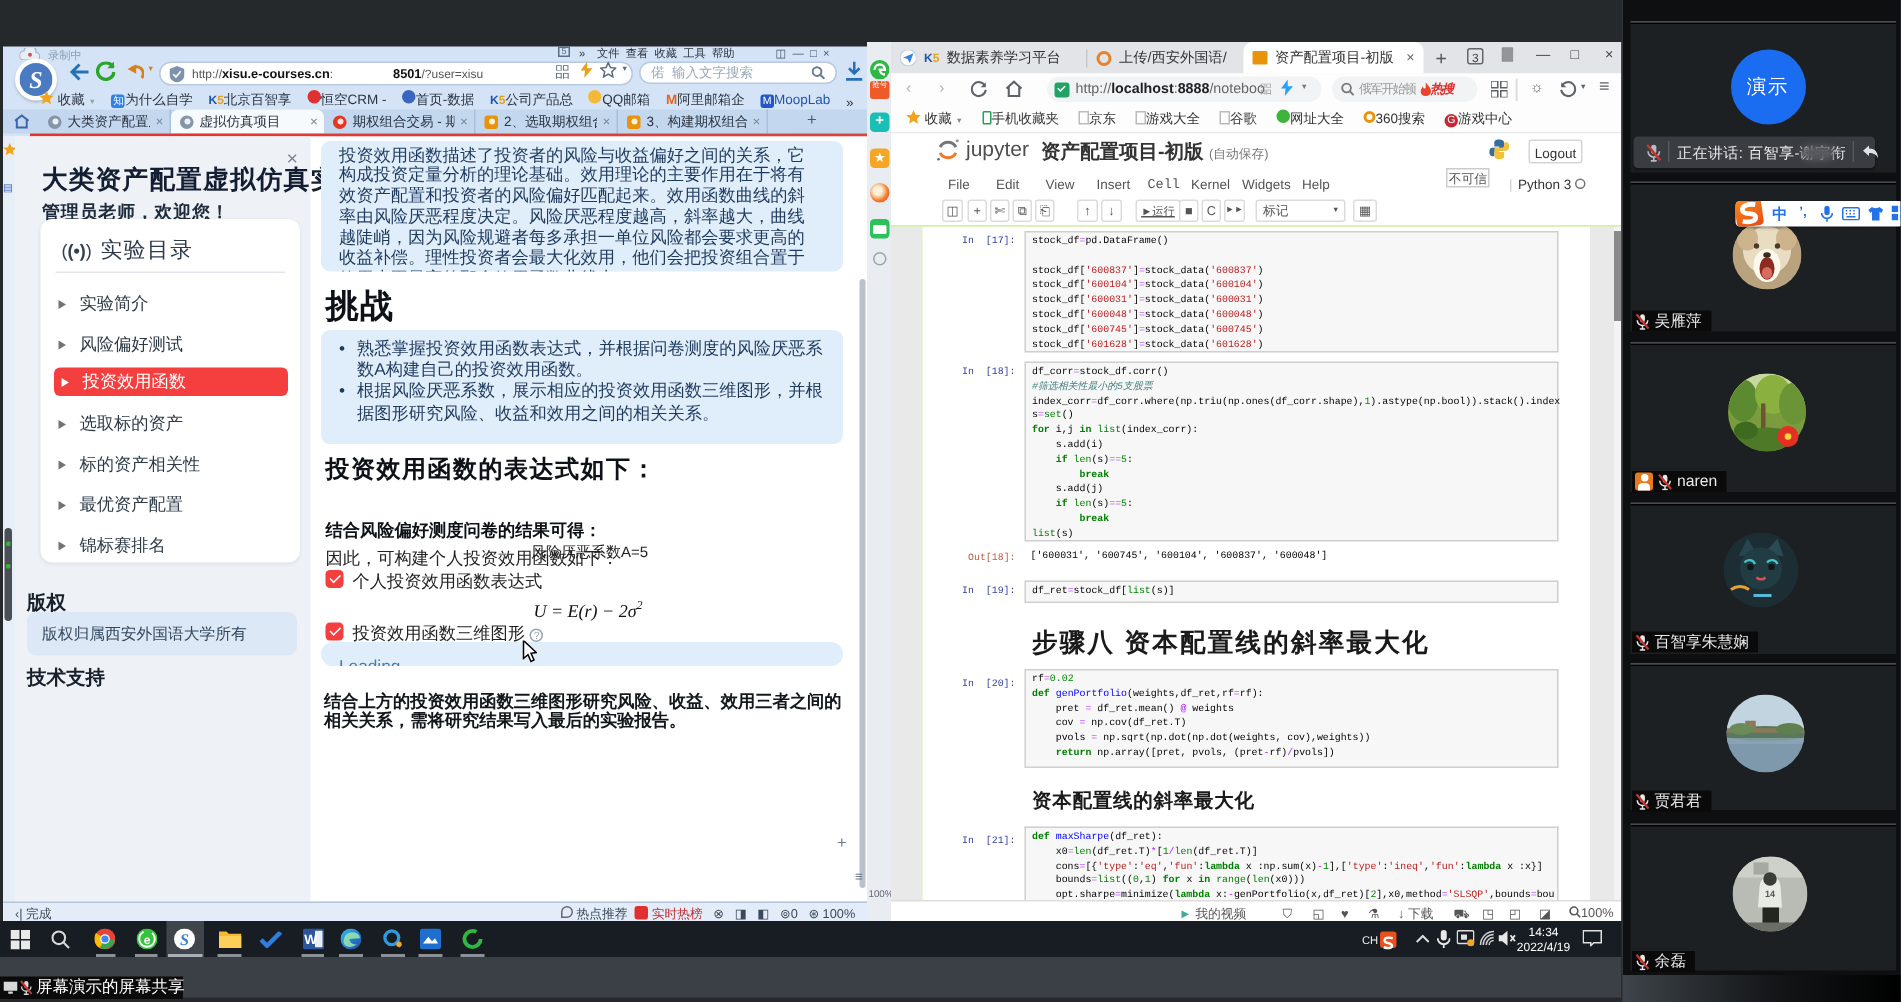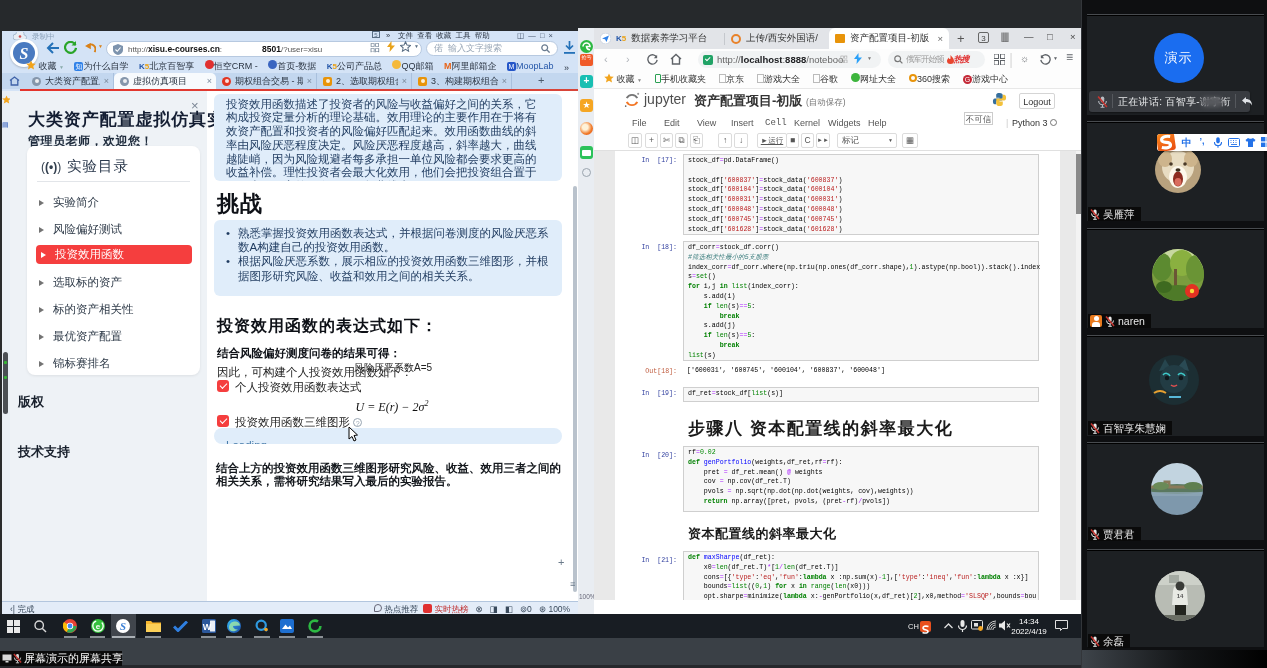--- a/index.html
+++ b/index.html
@@ -192,35 +192,36 @@
     <div class="abs" style="left:10px;top:35px;width:153px;height:1px;background:#e2e5e9;"></div>
     <div class="navitem" style="top:49px;"><span class="tri"></span>实验简介</div>
     <div class="navitem" style="top:76px;"><span class="tri"></span>风险偏好测试</div>
     <div class="abs" style="left:9px;top:99px;width:156px;height:19px;background:#f53e3e;border-radius:4px;color:#fff;font-size:11.5px;display:flex;align-items:center;gap:9px;padding-left:5px;"><span class="tri" style="border-left-color:#fff;opacity:1;"></span>投资效用函数</div>
     <div class="navitem" style="top:129px;"><span class="tri"></span>选取标的资产</div>
     <div class="navitem" style="top:156px;"><span class="tri"></span>标的资产相关性</div>
     <div class="navitem" style="top:183px;"><span class="tri"></span>最优资产配置</div>
     <div class="navitem" style="top:210px;"><span class="tri"></span>锦标赛排名</div>
    </div>
    <div class="abs" style="left:8px;top:302px;font-size:13px;font-weight:bold;color:#18202c;">版权</div>
+   <div class="bluebox" style="top:317px;height:29px;">版权归属西安外国语大学所有</div>
    <div class="abs" style="left:8px;top:352px;font-size:13px;font-weight:bold;color:#18202c;">技术支持</div>
   </div>
   <div class="infobox" style="top:3px;height:87px;padding-right:22px;padding-top:3.5px;line-height:13.8px;">投资效用函数描述了投资者的风险与收益偏好之间的关系，它构成投资定量分析的理论基础。效用理论的主要作用在于将有效资产配置和投资者的风险偏好匹配起来。效用函数曲线的斜率由风险厌恶程度决定。风险厌恶程度越高，斜率越大，曲线越陡峭，因为风险规避者每多承担一单位风险都会要求更高的收益补偿。理性投资者会最大化效用，他们会把投资组合置于效用水平最高的那个效用函数曲线上。</div>
   <div class="mainh" style="top:98px;font-size:22px;letter-spacing:1px;">挑战</div>
   <div class="infobox" style="top:129px;height:76px;">
         <div style="display:flex;gap:8px;">
           <span>•</span>
           <span>熟悉掌握投资效用函数表达式，并根据问卷测度的风险厌恶系数A构建自己的投资效用函数。</span>
         </div>
         <div style="display:flex;gap:8px;">
           <span>•</span>
           <span>根据风险厌恶系数，展示相应的投资效用函数三维图形，并根据图形研究风险、收益和效用之间的相关关系。</span>
         </div>
       </div>
-  <div class="mainh" style="top:225px;font-size:16px;letter-spacing:1px;text-align:center;">投资效用函数的表达式如下：</div>
+  <div class="mainh" style="top:212px;font-size:16px;letter-spacing:1px;text-align:center;">投资效用函数的表达式如下：</div>
   <div class="mainh" style="top:255px;font-size:11.5px;">结合风险偏好测度问卷的结果可得：</div>
   <div class="abs" style="left:352px;top:270px;font-size:10px;color:#222;">风险厌恶系数A=5</div>
   <div class="abs" style="left:215px;top:274px;font-size:11.5px;color:#222;">因此，可构建个人投资效用函数如下：</div>
   <div class="cbx" style="left:215px;top:289px;"></div>
   <div class="abs" style="left:233px;top:289px;font-size:11.5px;color:#222;">个人投资效用函数表达式</div>
   <div class="formula" style="top:308px;font-size:12px;">U = E(r) − 2σ<sup style="font-size:8px;">2</sup></div>
   <div class="cbx" style="left:215px;top:324px;"></div>
   <div class="abs" style="left:233px;top:324px;font-size:11.5px;color:#222;">投资效用函数三维图形 <span style="display:inline-block;width:9px;height:9px;border:1px solid #98a5b2;border-radius:50%;color:#98a5b2;font-size:7px;line-height:9px;text-align:center;vertical-align:0px;">?</span></div>
   <div class="infobox" style="top:337px;height:14px;padding-top:10px;color:#4a7dab;border-radius:14px;">Loading...</div>
   <div class="abs" style="left:214px;top:371px;width:352px;font-size:11.5px;line-height:13.2px;font-weight:bold;color:#14181d;">结合上方的投资效用函数三维图形研究风险、收益、效用三者之间的相关关系，需将研究结果写入最后的实验报告。</div>
@@ -432,20 +433,36 @@
       </div>
   <div class="jh" style="top:374px;font-size:13px;letter-spacing:0.5px;">资本配置线的斜率最大化</div>
   <div class="prompt" style="top:406px;">In&nbsp;&nbsp;[21]:</div>
   <div class="cell" style="top:400px;height:49px;border-bottom:none;">
         <pre><span class="kw">def</span> <span class="df">maxSharpe</span>(df_ret):
     x0<span class="op">=</span><span class="bi">len</span>(df_ret.T)<span class="op">*</span>[<span class="nu">1</span><span class="op">/</span><span class="bi">len</span>(df_ret.T)]
     cons<span class="op">=</span>[{<span class="st">'type'</span>:<span class="st">'eq'</span>,<span class="st">'fun'</span>:<span class="kw">lambda</span> x :np.sum(x)<span class="op">-</span><span class="nu">1</span>],[<span class="st">'type'</span>:<span class="st">'ineq'</span>,<span class="st">'fun'</span>:<span class="kw">lambda</span> x :x}]
     bounds<span class="op">=</span><span class="bi">list</span>((<span class="nu">0</span>,<span class="nu">1</span>) <span class="kw">for</span> x <span class="kw">in</span> <span class="bi">range</span>(<span class="bi">len</span>(x0)))
     opt.sharpe<span class="op">=</span>minimize(<span class="kw">lambda</span> x:<span class="op">-</span>genPortfolio(x,df_ret)[<span class="nu">2</span>],x0,method<span class="op">=</span><span class="st">'SLSQP'</span>,bounds<span class="op">=</span>bou</pre>
       </div>
+ </div>
+ <div class="mstatus">
+  <span class="abs" style="left:192px;top:3px;"><span style="color:#4a9">►</span> 我的视频</span>
+  <span class="abs" style="left:261px;top:3px;">⛉</span>
+      <span class="abs" style="left:281px;top:3px;">◱</span>
+      <span class="abs" style="left:300px;top:3px;">♥</span>
+      <span class="abs" style="left:318px;top:3px;">⚗</span>
+      <span class="abs" style="left:338px;top:3px;">↓ 下载</span>
+      <span class="abs" style="left:375px;top:3px;">⛟</span>
+      <span class="abs" style="left:394px;top:3px;">◳</span>
+      <span class="abs" style="left:412px;top:3px;">◰</span>
+      <span class="abs" style="left:432px;top:3px;">◪</span>
+      <span class="abs" style="left:452px;top:2px;"><svg width="8" height="8" viewBox="0 0 9 9" style="vertical-align:-1px;">
+          <circle cx="3.7" cy="3.7" r="2.9" stroke="#555" stroke-width="1.2" fill="none"></circle>
+          <path d="M6 6 L8.4 8.4" stroke="#555" stroke-width="1.2"></path>
+        </svg>100%</span>
  </div>
 </div>
 <div id="taskbar">
   <svg class="abs" style="left:7px;top:6px;" width="13" height="13" viewBox="0 0 13 13">
       <rect x="0" y="0" width="6" height="6" fill="#e8e8e8"></rect>
       <rect x="7" y="0" width="6" height="6" fill="#e8e8e8"></rect>
       <rect x="0" y="7" width="6" height="6" fill="#e8e8e8"></rect>
       <rect x="7" y="7" width="6" height="6" fill="#e8e8e8"></rect>
     </svg>
   <svg class="abs" style="left:34px;top:6px;" width="13" height="13" viewBox="0 0 13 13">

